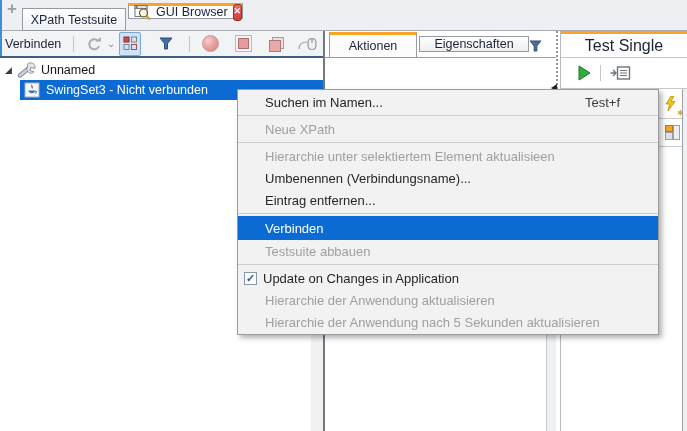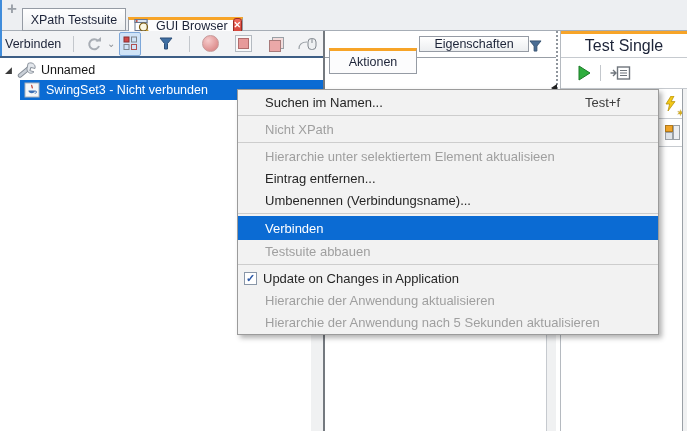--- a/index.html
+++ b/index.html
@@ -9,21 +9,21 @@
   
   .tabstrip{position:absolute;left:0;top:0;width:687px;height:31px;background:#edeff2;
             border-bottom:1px solid #a6adb6;box-sizing:border-box;}
   .edge-blue{position:absolute;left:0;top:0;width:2px;height:56px;background:#3f8cdb;z-index:5;}
   .add-tab{position:absolute;left:4px;top:1px;width:16px;height:16px;color:#9aa0a8;
            font-size:17px;font-weight:bold;line-height:16px;text-align:center;}
   .tab{position:absolute;box-sizing:border-box;display:flex;align-items:center;
        font-size:12.5px;color:#1c2338;white-space:nowrap;}
   .tab-neue{left:22px;top:8px;width:104px;height:23px;justify-content:center;
             background:linear-gradient(#ffffff,#edeff1);border:1px solid #959ba4;}
-  .tab-gui{left:128px;top:17px;width:115px;height:16px;background:#fdfdfe;
+  .tab-gui{left:128px;top:3px;width:115px;height:16px;background:#fdfdfe;
            border:1px solid #959ba4;border-top:3px solid #f7a428;padding:0 5px;gap:5px;}
   .tab-close{width:15px;height:15px;border-radius:3px;margin-left:auto;
              background:linear-gradient(#ef6a5e,#cf3d33);border:1px solid #9e2a22;
              color:#fff;font-size:9px;font-weight:bold;line-height:13px;text-align:center;}
 
   
   .left-panel{position:absolute;left:0;top:31px;width:324px;bottom:0;background:#fff;
               border-right:1px solid #74797f;box-sizing:border-box;}
   .ltoolbar{position:absolute;left:0;top:0;width:100%;height:25px;background:#f2f3f5;
             display:flex;align-items:center;font-size:12.5px;color:#1c2338;}
@@ -48,21 +48,21 @@
   .expand-marker{color:#3a3a3a;font-size:9px;line-height:9px;}
   .sel-band{margin-left:20px;flex:1;height:20px;background:#0b6bd3;color:#fff;
             display:flex;align-items:center;gap:6px;padding-left:4px;}
 
   
   .mid-panel{position:absolute;left:324px;top:31px;width:232px;bottom:0;background:#fff;
              border-left:1px solid #74797f;box-sizing:border-box;}
   .mid-tabrow{position:absolute;left:0;top:0;width:100%;height:27px;border-bottom:1px solid #989ea6;box-sizing:border-box;}
   .mtab{position:absolute;box-sizing:border-box;display:flex;align-items:center;justify-content:center;
         font-size:12.5px;color:#1c2338;white-space:nowrap;}
-  .mtab-akt{left:4px;top:17px;width:88px;height:26px;background:#fcfcfd;
+  .mtab-akt{left:4px;top:1px;width:88px;height:26px;background:#fcfcfd;
             border:1px solid #959ba4;border-top:3px solid #f7a428;justify-content:center;}
   .mtab-eig{left:94px;top:5px;width:110px;height:16px;background:linear-gradient(#ffffff,#eceef0);
             border:1px solid #959ba4;}
   .mid-funnel{position:absolute;right:14px;top:7px;}
   .mid-gutter{position:absolute;right:0;top:60px;bottom:0;width:9px;background:#f0f1f2;border-left:1px solid #c6cacf;}
 
   
   .splitter{position:absolute;left:556px;top:31px;width:4px;height:62px;
             border-left:2px dotted #8f959c;}
   .split-arrow{position:absolute;left:551px;top:84px;width:0;height:0;
@@ -275,31 +275,31 @@
   <div class="right-gutter"></div>
 </div>
 
 <div class="menu">
   <div class="mi">
     <span>Suchen im Namen...</span>
     <span class="sc">Test+f</span>
   </div>
   <div class="msep"></div>
   <div class="mi disabled">
-    <span>Nicht XPath</span>
+    <span>Neue XPath</span>
   </div>
   <div class="msep"></div>
   <div class="mi disabled">
     <span>Hierarchie unter selektiertem Element aktualisieen</span>
+  </div>
+  <div class="mi">
+    <span>Umbenennen (Verbindungsname)...</span>
   </div>
   <div class="mi">
     <span>Eintrag entfernen...</span>
-  </div>
-  <div class="mi">
-    <span>Umbenennen (Verbindungsname)...</span>
   </div>
   <div class="msep"></div>
   <div class="mi hl">
     <span>Verbinden</span>
   </div>
   <div class="mi disabled">
     <span>Testsuite abbauen</span>
   </div>
   <div class="msep"></div>
   <div class="mi check">

